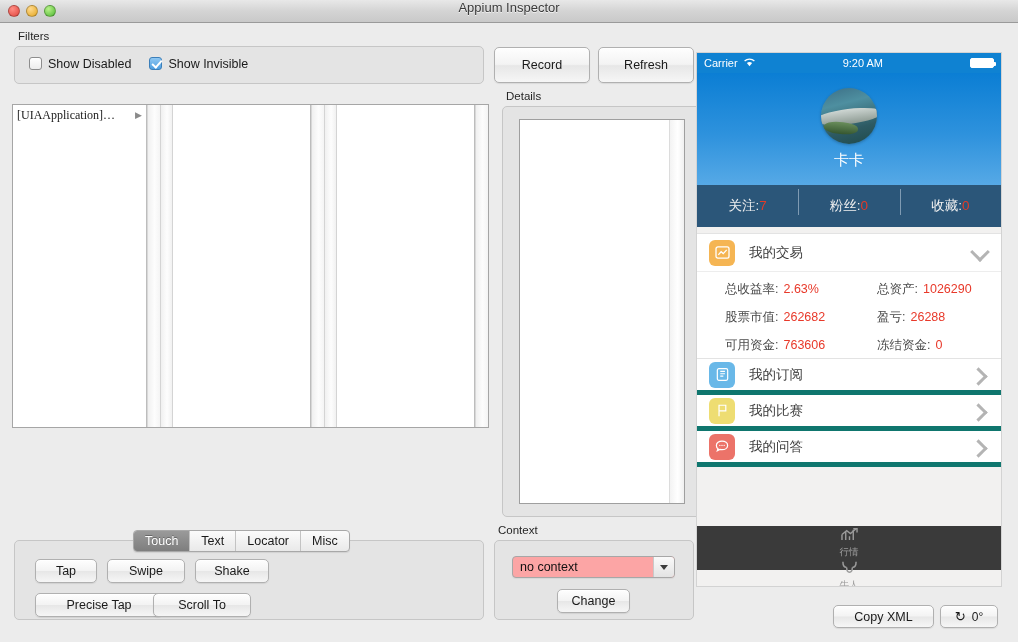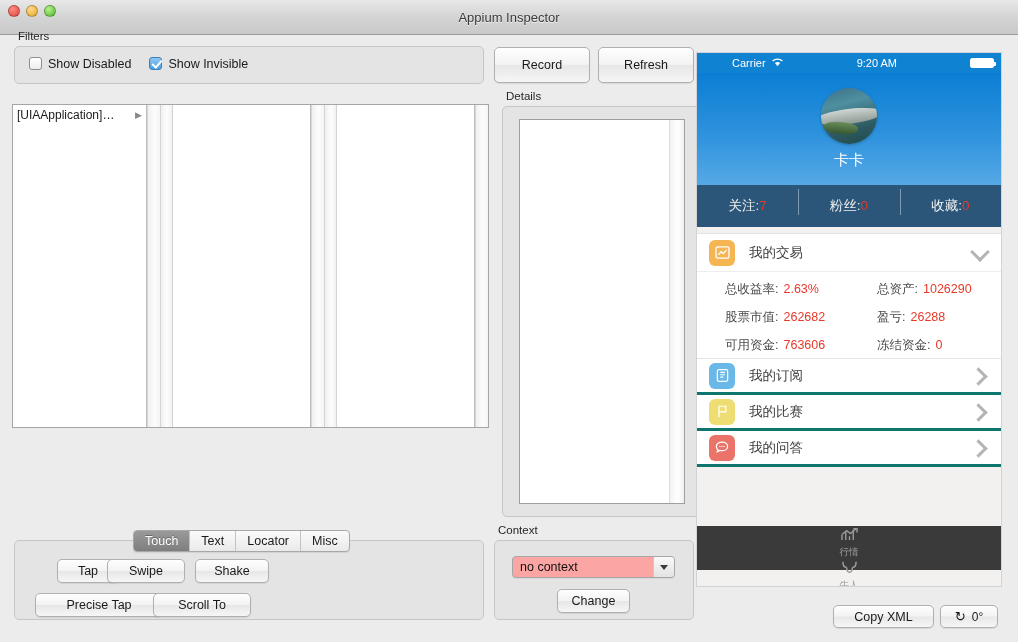--- a/index.html
+++ b/index.html
@@ -11,24 +11,24 @@
     background: #ececec;
   }
   #app {
     position: relative;
     width: 1018px; height: 642px;
     background: #ececec;
   }
 
   
   .titlebar {
-    position: absolute; left:0; top:0; width:1018px; height:35px;
+    position: absolute; left:0; top:0; width:1018px; height:23px;
     background: linear-gradient(to bottom, #e8e8e8 0%, #d4d4d4 50%, #c9c9c9 100%);
     border-bottom: 1px solid #9a9a9a;
-    display: flex; align-items: center;
+    display: flex; 
   }
   .traffic { position:absolute; left:8px; top:5px; display:flex; gap:6px; }
   .tl { width:12px; height:12px; border-radius:50%; border:1px solid rgba(0,0,0,.25); }
   .tl.red    { background: radial-gradient(circle at 35% 30%, #ff8d84, #e0453d); }
   .tl.yellow { background: radial-gradient(circle at 35% 30%, #ffd98c, #e3a723); }
   .tl.green  { background: radial-gradient(circle at 35% 30%, #b8f28a, #4fb733); }
   .win-title {
     width:100%; text-align:center; font-size:13px; color:#3a3a3a;
     text-shadow: 0 1px 0 rgba(255,255,255,.7);
   }
@@ -76,20 +76,21 @@
     display:flex; align-items:center; justify-content:center;
   }
   .btn-record { position:absolute; left:494px; top:47px; width:96px; height:36px; }
   .btn-refresh{ position:absolute; left:598px; top:47px; width:96px; height:36px; }
 
   
   .browser {
     position:absolute; left:12px; top:104px; width:477px; height:324px;
     background:#ffffff; border:1px solid #a6a6a6;
     display:flex;
+    font-family:Liberation Serif, serif;
   }
   .bcol {
     height:100%; background:#fff; position:relative;
     border-right:1px solid #bdbdbd;
     display:flex; flex-direction:column;
   }
   .bcol:last-child { border-right:none; }
   .bcol-c1 { width:144px; }
   .bcol-c2 { width:148px; }
   .bcol-c3 { width:148px; }
@@ -127,21 +128,21 @@
   .tabitem:last-child { border-right:none; }
   .tabitem.active {
     background: linear-gradient(to bottom,#9a9a9a,#7e7e7e);
     color:#ffffff; text-shadow:0 -1px 0 rgba(0,0,0,.3);
   }
   .actions-box {
     position:absolute; left:14px; top:540px; width:470px; height:80px;
     background:#e4e4e4; border:1px solid #c6c6c6; border-radius:5px;
   }
   .abtn { position:absolute; height:24px; padding:0 12px; }
-  .abtn-tap       { left:20px;  top:18px; width:62px;margin-left:22px; }
+  .abtn-tap       { left:20px;  top:18px; width:62px; }
   .abtn-swipe     { left:92px;  top:18px; width:78px; }
   .abtn-shake     { left:180px; top:18px; width:74px; }
   .abtn-precise   { left:20px;  top:52px; width:128px; }
   .abtn-scrollto  { left:138px; top:52px; width:98px; }
 
   
   .details-group { position:absolute; left:494px; top:91px; width:200px; height:426px;margin-left:8px; }
   .details-box {
     position:absolute; left:0; top:15px; right:0; bottom:0;
     background:#e4e4e4; border:1px solid #c6c6c6; border-radius:5px;
@@ -186,21 +187,21 @@
   .phone {
     position:absolute; left:696px; top:52px; width:306px; height:535px;
     background:#f2f1f0; overflow:hidden;
     border:1px solid #d3d3d3;
   }
   .status-bar {
     height:20px; background:#0f82d2; color:#fff;
     display:flex; align-items:center; justify-content:space-between;
     padding:0 7px; font-size:11px;
   }
-  .sb-left { display:flex; align-items:center; gap:5px;margin-left:28px; }
+  .sb-left { display:flex; align-items:center; gap:5px; }
   .wifi-ico { display:inline-block; }
   .battery {
     width:24px; height:10px; border:1px solid #fff; border-radius:2px;
     position:relative; background:#fff;
   }
   .battery::after {
     content:""; position:absolute; right:-3px; top:3px;
     width:2px; height:4px; background:#fff; border-radius:0 1px 1px 0;
   }
   .nav-bar {
@@ -299,21 +300,21 @@
   .pill {
     border:1px solid #76b8e8; color:#4aa3e0; border-radius:11px;
     font-size:10px; padding:3px 0; text-align:center;
   }
   .pill-1 { width:55px; }
   .pill-2 { width:55px; }
   .pill-3 { width:80px; }
 
   .menu-row {
     height:36px; display:flex; align-items:center; padding:0 12px;
-    position:relative; border-bottom:3px solid #0f766e; background:#fff;
+    position:relative; border-bottom:5px solid #0f766e; background:#fff;
   }
   .menu-row:last-child { border-bottom:1px solid #e3e3e3; }
 
   .tabbar-phone {
     position:absolute; left:0; bottom:16px; width:100%; height:44px;
     background:#3a3a3a; display:flex; align-items:center;flex-direction:column;
   }
   .ptab {
     flex:1; display:flex; flex-direction:column; align-items:center; gap:1px;
     color:#9b9b9b; font-size:9.5px;

